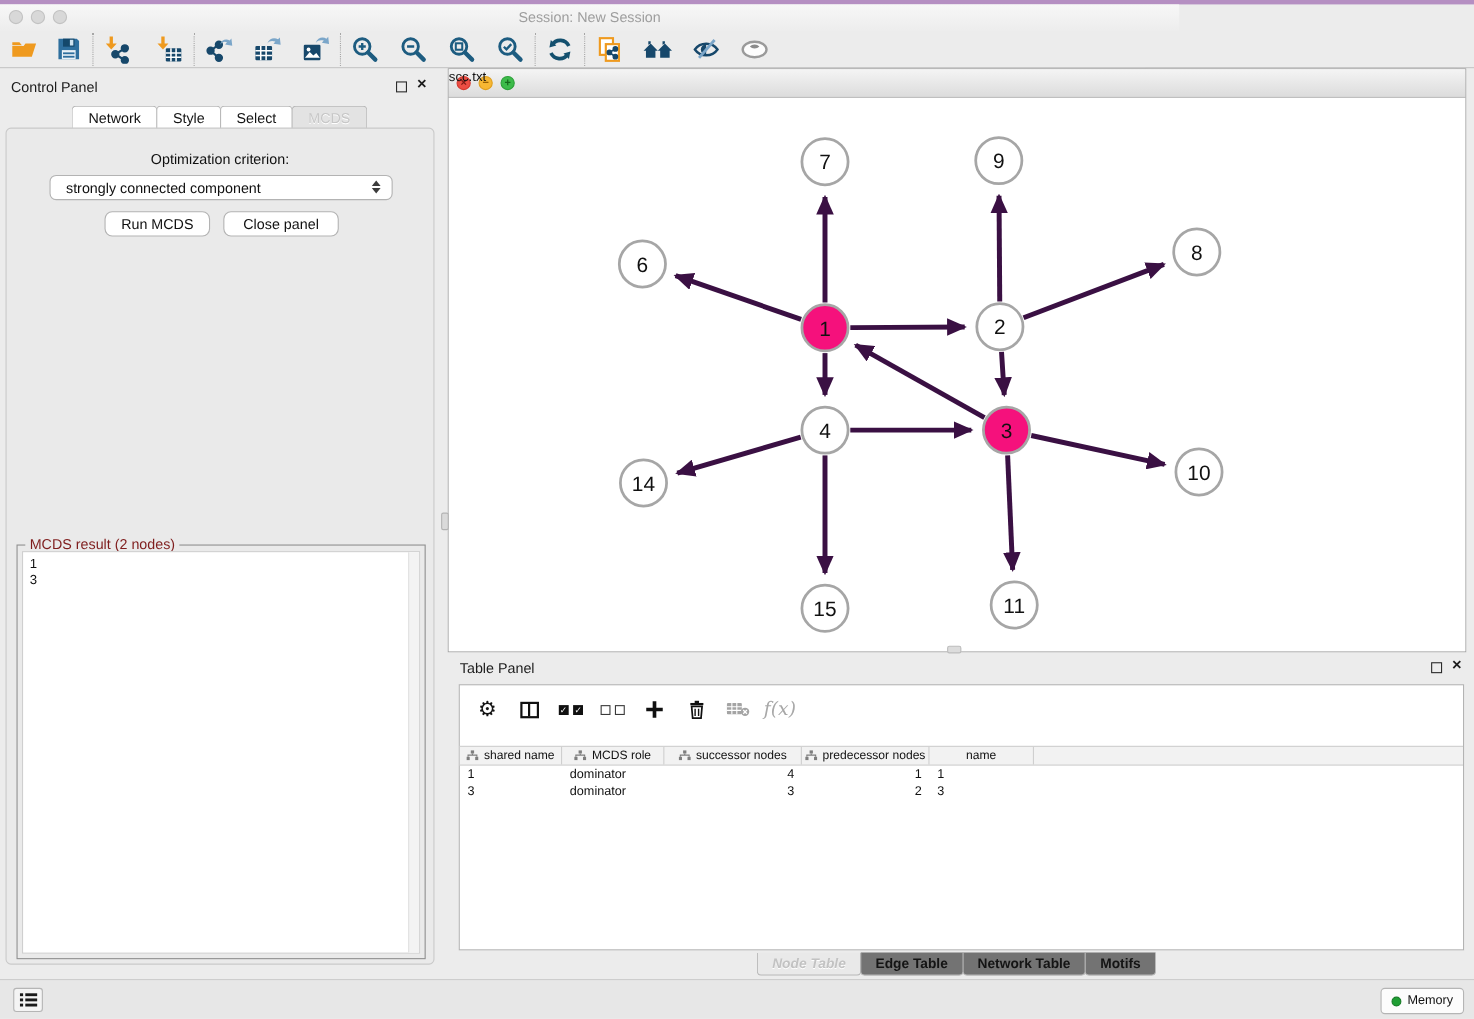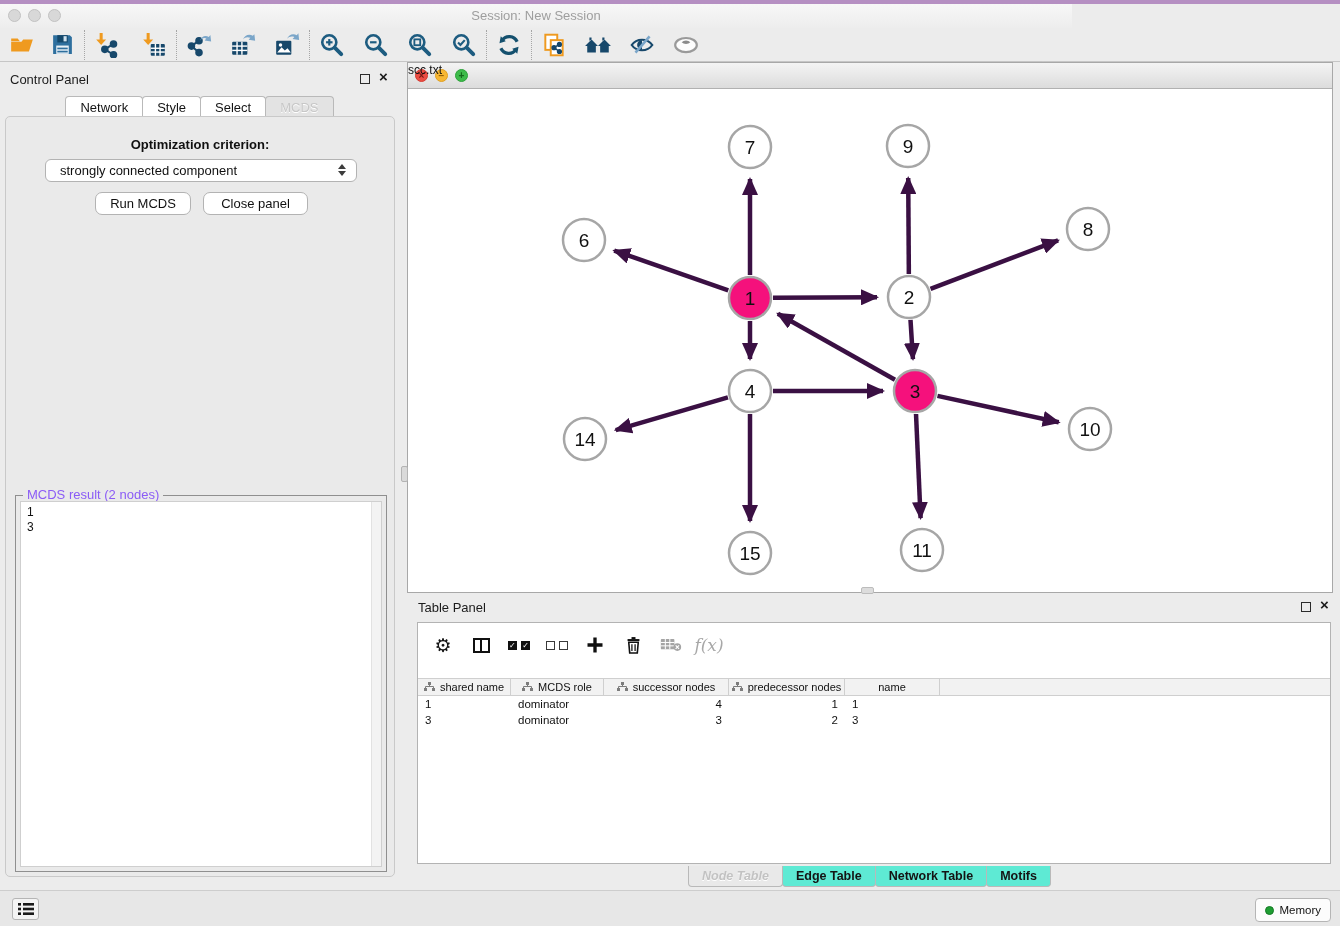--- a/index.html
+++ b/index.html
@@ -29,31 +29,31 @@
   .panel-title { position:absolute; left:10px; top:10px; font-size:13px; color:#1c1c1c;text-align:right; }
   .float-box { position:absolute; width:10px; height:10px; border:1.5px solid #2b2b2b; top:12px; }
   .close-x { position:absolute; top:6px; font-size:15px; font-weight:bold; color:#1b1b1b; line-height:18px; }
 
   .cp-tabs { left:0; top:96px; width:400px; height:21px; display:flex; justify-content:center; }
   .tab { height:21px; padding:0 14px; background:#fff; border:1px solid #b9b9b9; border-bottom:none;
          border-radius:4px 4px 0 0; font-size:13px; color:#141414; display:flex; align-items:center; margin-left:-1px; }
   .tab.selected { background:#e3e3e3; color:#c7c7c7; text-shadow:0 1px 0 #fff; }
 
   .cp-body { left:5px; top:116px; width:390px; height:761px; border:1px solid #c9c9c9; border-radius:5px; background:#eaeaea; }
-  .opt-label { position:absolute; left:0; top:20px; width:100%; text-align:center; font-size:13px; color:#101010;font-weight:bold; }
+  .opt-label { position:absolute; left:0; top:20px; width:100%; text-align:center; font-size:13px; color:#101010; }
   .dropdown { position:absolute; left:39px; top:42px; width:312px; height:23px; background:#fff;
               border:1px solid #b3b3b3; border-radius:6px; display:flex; align-items:center; padding-left:14px;
               font-size:13px; color:#101010; }
   .stepper { position:absolute; right:10px; top:4px; display:flex; flex-direction:column; gap:2px; }
   .stepper .up { width:0; height:0; border-left:4px solid transparent; border-right:4px solid transparent; border-bottom:5px solid #3c3c3c; }
   .stepper .down { width:0; height:0; border-left:4px solid transparent; border-right:4px solid transparent; border-top:5px solid #3c3c3c; }
   .btn { position:absolute; top:75px; height:23px; background:#fff; border:1px solid #b3b3b3; border-radius:7px;
          font-size:13px; color:#101010; display:flex; align-items:center; justify-content:center; }
   .mcds-fieldset { position:absolute; left:9px; top:378px; width:372px; height:377px; border:1px solid #8f8f8f; }
-  .legend { position:absolute; left:7px; top:-9px; background:#eaeaea; padding:0 4px; font-size:13px; color:#8b5cf6; }
+  .legend { position:absolute; left:7px; top:-9px; background:#eaeaea; padding:0 4px; font-size:13px; color:#7f1d1d; }
   .result-area { position:absolute; left:4px; top:5px; right:4px; bottom:4px; background:#fff; border:1px solid #cfcfcf;
                  font-size:12px; color:#111; padding:3px 6px; line-height:15px; }
   .result-scroll { position:absolute; right:0; top:0; width:10px; height:100%; background:#f3f3f3; border-left:1px solid #e2e2e2; }
 
   
   .net-window { left:407px; top:62px; width:926px; height:531px; border:1px solid #a8a8a8; background:#fff; }
   .net-titlebar { position:absolute; left:0; top:0; width:100%; height:26px;
                   background:linear-gradient(#f4f4f4,#dcdcdc); border-bottom:1px solid #b1b1b1; }
   .tl { position:absolute; top:6px; width:13px; height:13px; border-radius:50%; font-size:10px; font-weight:bold;
         display:flex; align-items:center; justify-content:center; line-height:11px; }
@@ -80,21 +80,21 @@
   .cols-icon span { flex:1; } .cols-icon span:first-child { border-right:2px solid #101010; }
 
   .data-table { position:absolute; left:0; top:55px; width:100%; }
   .thead { display:flex; height:18px; background:#f2f2f2; border-top:1px solid #cfcfcf; border-bottom:1px solid #cfcfcf; }
   .th { display:flex; align-items:center; justify-content:center; gap:5px; font-size:11px; color:#111;
         border-right:1px solid #cfcfcf; height:100%; }
   .trow { display:flex; height:16px; align-items:center; }
   .td { font-size:11.5px; color:#111; padding:0 7px; white-space:nowrap; overflow:hidden; }
 
   .bottom-tabs { left:407px; top:866px; width:926px; height:21px; display:flex; justify-content:center; }
-  .btab { height:21px; padding:0 13px; background:#5eead4; border:1px solid #b9b9b9; border-top:none;
+  .btab { height:21px; padding:0 13px; background:#737373; border:1px solid #b9b9b9; border-top:none;
           border-radius:0 0 4px 4px; font-size:12.5px; font-weight:bold; color:#141414; display:flex; align-items:center; margin-left:-1px; }
   .btab.selected { background:#e9e9e9; color:#c2c2c2; text-shadow:0 1px 0 #fff;font-style:italic; }
 
   
   .status-bar { left:0; top:890px; width:1340px; height:36px; background:#e7e7e7; border-top:1px solid #cdcdcd; }
   .list-btn { position:absolute; left:12px; top:7px; width:27px; height:22px; background:#f4f4f4;
               border:1px solid #b5b5b5; border-radius:3px; display:flex; align-items:center; justify-content:center; }
   .memory-btn { position:absolute; right:9px; top:7px; height:24px; padding:0 9px; background:#fcfcfc;
                 border:1px solid #b5b5b5; border-radius:4px; display:flex; align-items:center; gap:5px; font-size:11.5px; color:#111; }
   .mem-dot { width:9px; height:9px; border-radius:50%; background:#1f9e33; border:1px solid #157a25; }

